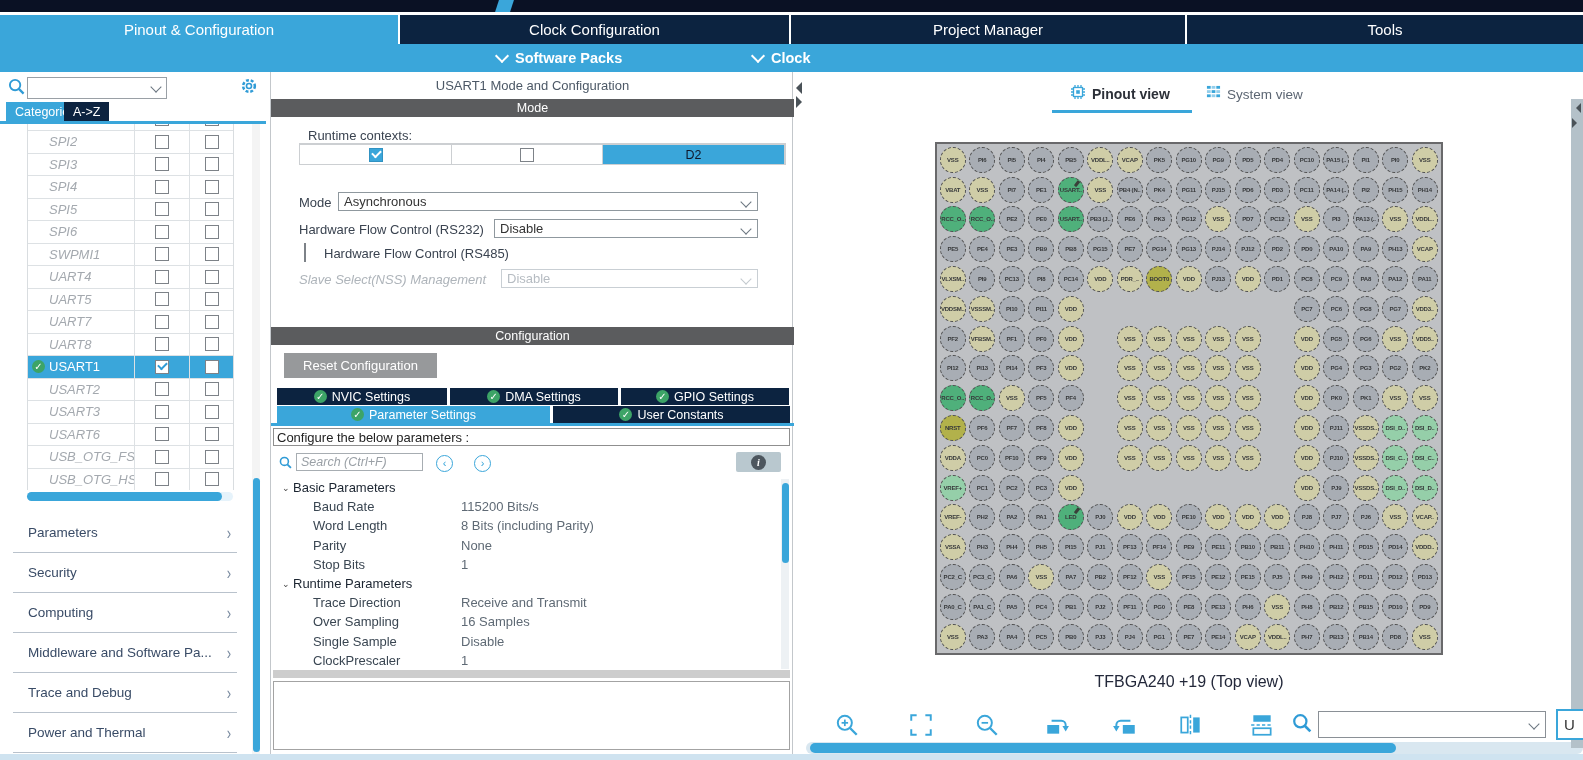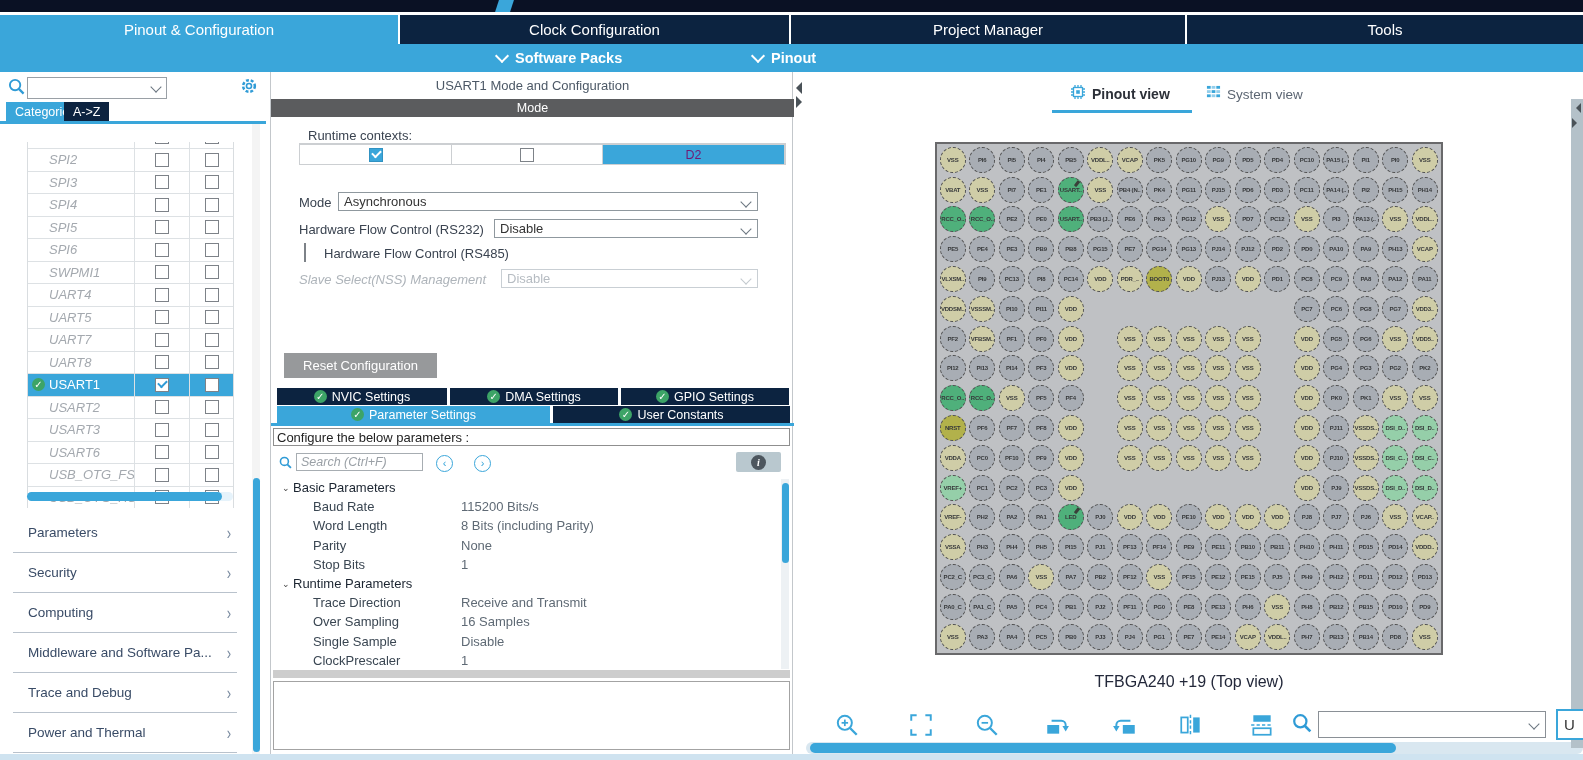--- a/index.html
+++ b/index.html
@@ -30,21 +30,21 @@
   #sidebar{left:0;top:72px;width:266px;height:688px;background:#fff;}
   #sb-search-icon{left:8px;top:6px;}
   #sb-combo{left:27px;top:5px;width:138px;height:20px;border:1px solid #9aa0a6;background:#fff;}
   #sb-combo .chev{position:absolute;right:6px;top:5px;width:7px;height:7px;border-right:1.5px solid #6b7680;border-bottom:1.5px solid #6b7680;transform:rotate(45deg);}
   #sb-gear{left:240px;top:5px;}
   .sb-tab{position:absolute;top:30px;height:19px;padding:0 9px;display:flex;align-items:center;
           color:#fff;font-size:12.5px;cursor:pointer;}
   #sb-tab-cat{left:6px;background:#3aa6da;}
   #sb-tab-az{left:64px;background:#0c2340;}
   #sb-tab-underline{left:0;top:49px;width:266px;height:3px;background:#3aa6da;}
-  #peri-list{left:27px;top:70px;width:207px;height:366px;overflow:hidden;border-left:1px solid #d9dde0;border-right:1px solid #d9dde0;box-sizing:border-box;}
+  #peri-list{left:27px;top:52px;width:207px;height:366px;overflow:hidden;border-left:1px solid #d9dde0;border-right:1px solid #d9dde0;box-sizing:border-box;}
   .peri-row{height:22.5px;display:flex;align-items:center;border-bottom:1px solid #dde1e4;box-sizing:border-box;font-size:13px;font-style:italic;color:#a4a9af;}
   .peri-row.partial{margin-top:-15.5px;}
   .peri-row .nm{width:107px;padding-left:21px;box-sizing:border-box;overflow:hidden;white-space:nowrap;}
   .peri-row .cbc{width:55px;display:flex;justify-content:center;border-left:1px solid #dde1e4;align-self:stretch;align-items:center;}
   .peri-row .cbc2{width:43px;}
   .peri-row.selected{background:#3aa6da;color:#fff;font-style:normal;}
   .peri-row.selected .nm{padding-left:4px;display:flex;align-items:center;gap:4px;}
   .cb{width:12px;height:12px;border:1.5px solid #7d8288;background:#fff;position:relative;box-sizing:content-box;}
   .cb.checked::after{content:"";position:absolute;left:2px;top:1.5px;width:7px;height:4px;
                      border-left:2px solid #2f9bd6;border-bottom:2px solid #2f9bd6;transform:rotate(-45deg);}
@@ -156,21 +156,21 @@
       <div class="main-tab inactive" style="left: 1187px; width: 396px;">Tools</div>
     </div>
 
   <div class="abs" id="subbar">
     <div class="subbar-item" style="left:497px;">
       <span class="chev-down"></span>
       <span>Software Packs</span>
     </div>
     <div class="subbar-item" style="left:753px;">
       <span class="chev-down"></span>
-      <span>Pinout</span>
+      <span>Clock</span>
     </div>
   </div>
 
   <div class="abs" id="left-border"></div>
 
   <div class="abs" id="sidebar">
     <span class="abs" id="sb-search-icon">
       <svg width="17" height="17" viewBox="0 0 18 18">
           <circle cx="7.5" cy="7.5" r="5.5" fill="none" stroke="#2f9bd6" stroke-width="2"></circle>
           <line x1="11.5" y1="11.5" x2="16.5" y2="16.5" stroke="#2f9bd6" stroke-width="2.4"></line>
@@ -395,21 +395,21 @@
 
     <div class="abs" id="runtime-label">Runtime contexts:</div>
     <div class="abs" id="ctx-table">
         <div class="ctx-crow">
           <div class="ctx-ccell" style="width: 152px;">
             <span class="cb blue checked-w"></span>
           </div>
           <div class="ctx-ccell" style="width: 151px;">
             <span class="cb"></span>
           </div>
-          <div class="ctx-ccell" style="width: 182px; background: rgb(58, 166, 218); color: #701a75;">D2</div>
+          <div class="ctx-ccell" style="width: 182px; background: rgb(58, 166, 218); color: #0f172a;">D2</div>
         </div>
       </div>
 
     <span class="fld-label" style="left:28px;top:123px;">Mode</span>
     <div class="select" style="left:67px;top:120px;width:420px;">
       <span>Asynchronous</span>
         <span class="chev"></span>
     </div>
 
     <span class="fld-label" style="left:28px;top:150px;">Hardware Flow Control (RS232)</span>
@@ -420,20 +420,21 @@
 
     <span class="cb abs" style="left:33px;top:172px;"></span>
     <span class="fld-label" style="left:53px;top:174px;">Hardware Flow Control (RS485)</span>
 
     <span class="fld-label" id="nss-label" style="left:28px;top:200px;">Slave Select(NSS) Management</span>
     <div class="select disabled" style="left:230px;top:197px;width:257px;">
       <span>Disable</span>
         <span class="chev"></span>
     </div>
 
+    <div class="abs section-bar" id="config-bar">Configuration</div>
 
     <button class="abs" id="reset-btn">Reset Configuration</button>
 
     <div id="cfg-tabs-r1"></div>
     <div id="cfg-tabs-r2"></div>
     <div class="abs" id="cfg-underline"></div>
 
     <div class="abs" id="configure-box">Configure the below parameters :</div>
 
     <span class="abs" id="param-search-icon">

